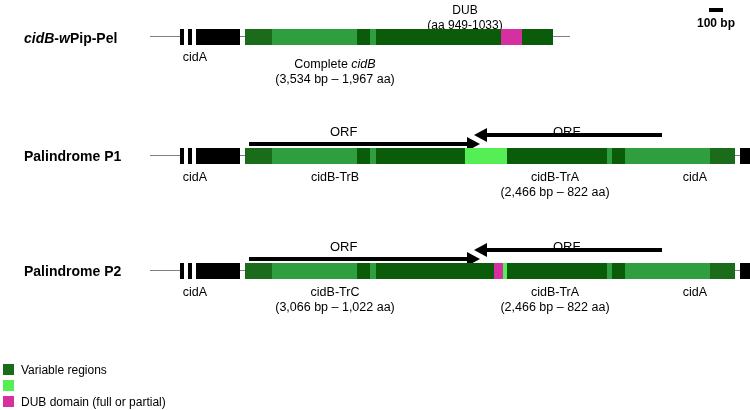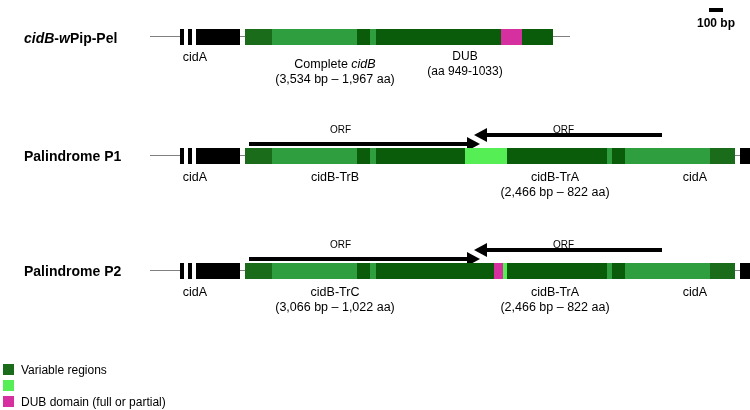--- a/index.html
+++ b/index.html
@@ -65,21 +65,21 @@
     border-bottom: 7px solid transparent;
     border-left: 13px solid #000000;
   }
   .orf-head.left {
     border-top: 7px solid transparent;
     border-bottom: 7px solid transparent;
     border-right: 13px solid #000000;
   }
   .orf-text {
     position: absolute;
-    font-size: 10px;
+    font-size: 13px;
     white-space: nowrap;
   }
 
   
   .dub-ann {
     position: absolute;
     text-align: center;
     font-size: 12px;
     line-height: 15px;
     white-space: nowrap;
@@ -116,21 +116,21 @@
     white-space: nowrap;
   }
 </style>
 </head>
 <body>
 
 <div class="row-label abs" style="left:24px; top:30px;">
   <span class="it">cidB</span>-<span class="it">w</span>Pip-Pel
 </div>
 
-<div class="dub-ann abs" style="left:395px; top:3px; width:140px;margin-top:46px;">
+<div class="dub-ann abs" style="left:395px; top:3px; width:140px;">
   <span>DUB</span>
   <span class="sub" style="display:block;">(aa 949-1033)</span>
 </div>
 
 <div class="track abs" style="left:150px; top:29px; width:420px;">
   <div class="flank" style="left:0px; width:30px;"></div>
 
   <div class="exon" style="left:30px; width:4px;"></div>
   <div class="exon" style="left:38px; width:4px;"></div>
   <div class="exon" style="left:46px; width:44px;"></div>

